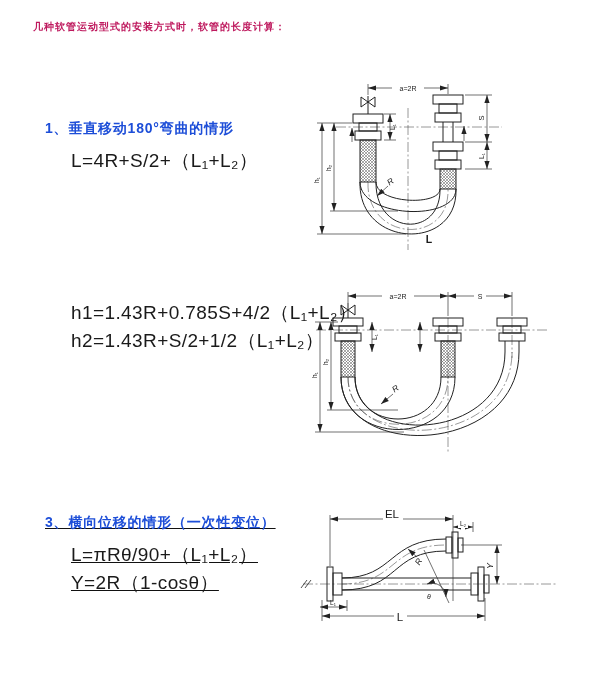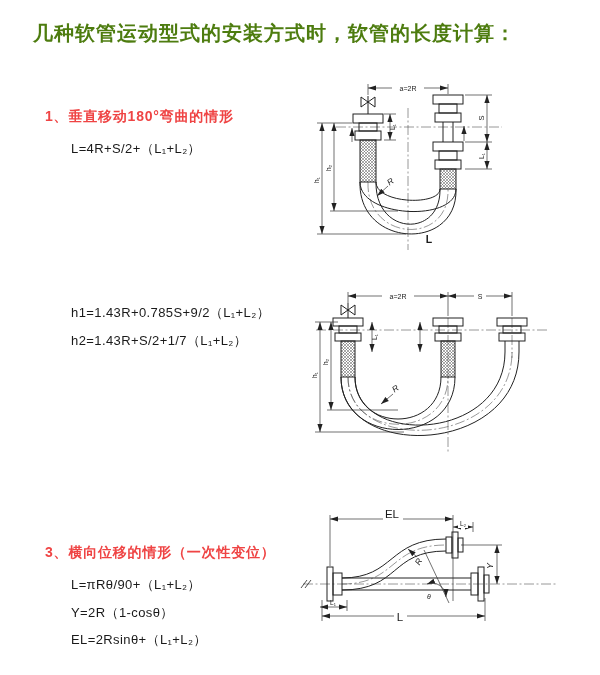--- a/index.html
+++ b/index.html
@@ -4,29 +4,29 @@
 <style>
   html,body { margin:0; padding:0; }
   body {
     width:600px; height:675px; background:#ffffff;
     font-family:"Liberation Sans","DejaVu Sans",sans-serif;
     color:#111; position:relative; overflow:hidden;
   }
   .page { position:absolute; inset:0; background:#fff; }
   .doc-title {
     position:absolute; left:33px; top:20px;
-    font-size:20px; font-weight:bold; letter-spacing:1px; color:#4d7c0f;
+    font-size:10px; font-weight:bold; letter-spacing:1px; color:#be185d;
     white-space:nowrap;
   }
   .sec { position:absolute; left:45px; white-space:nowrap; }
-  .sec h3 { margin:0 0 9px 0; font-size:14px; font-weight:bold; letter-spacing:0.8px; color:#ef4444; }
-  .formula { font-size:13px; margin-left:26px; height:27.5px; line-height:27.5px; letter-spacing:0.4px; color:#1a1a1a; }
+  .sec h3 { margin:12px 0 9px 0; font-size:14px; font-weight:bold; letter-spacing:0.8px; color:#1d4ed8; }
+  .formula { font-size:19px; margin-left:26px; height:27.5px; line-height:27.5px; letter-spacing:0.4px; color:#1a1a1a; }
   .sec1 { top:108px; }
   .sec2 { top:299px; }
-  .sec3 { top:544px; }
+  .sec3 { top:502px;text-decoration:underline; }
   svg.diag { position:absolute; overflow:visible; }
   #d1 { left:312px; top:72px; }
   #d2 { left:310px; top:286px; }
   #d3 { left:298px; top:505px; }
   svg text { font-family:"Liberation Sans","DejaVu Sans",sans-serif; fill:#1a1a1a; }
   .obj   { stroke:#222; stroke-width:1; fill:none; }
   .dim   { stroke:#333; stroke-width:0.7; fill:none; }
   .cline { stroke:#444; stroke-width:0.55; fill:none; stroke-dasharray:10 2.5 2 2.5; }
 </style>
 </head>
@@ -35,29 +35,28 @@
 <div class="page">
 
   <div class="doc-title">几种软管运动型式的安装方式时，软管的长度计算：</div>
 
   <section class="sec sec1">
     <h3>1、垂直移动180°弯曲的情形</h3>
     <div class="formula">L=4R+S/2+（L₁+L₂）</div>
   </section>
 
   <section class="sec sec2">
-    <div class="formula">h1=1.43R+0.785S+9/2（L₁+L₂）</div>
-    <div class="formula">h2=1.43R+S/2+1/7（L₁+L₂）</div>
+    <div class="formula">h1=1.43R+0.785S+4/2（L₁+L₂）</div>
+    <div class="formula">h2=1.43R+S/2+1/2（L₁+L₂）</div>
   </section>
 
   <section class="sec sec3">
     <h3>3、横向位移的情形（一次性变位）</h3>
     <div class="formula">L=πRθ/90+（L₁+L₂）</div>
     <div class="formula">Y=2R（1-cosθ）</div>
-    <div class="formula">EL=2Rsinθ+（L₁+L₂）</div>
   </section>
 
   <svg id="d1" class="diag" width="240" height="185" viewBox="312 72 240 185">
     <defs>
       <pattern id="br1" patternUnits="userSpaceOnUse" width="3" height="3">
         <path d="M0,0 L3,3 M0,3 L3,0" stroke="#555" stroke-width="0.5"></path>
       </pattern>
       <marker id="ar1" markerUnits="userSpaceOnUse" markerWidth="9" markerHeight="6" refX="8" refY="3" orient="auto-start-reverse">
         <path d="M0,0.4 L8,3 L0,5.6 Z" fill="#222"></path>
       </marker>

